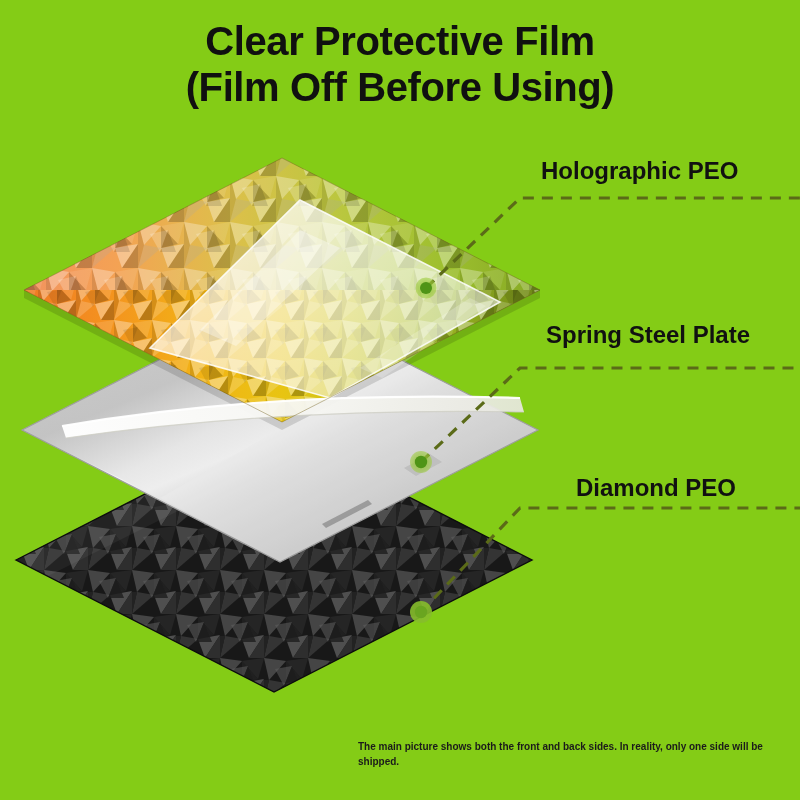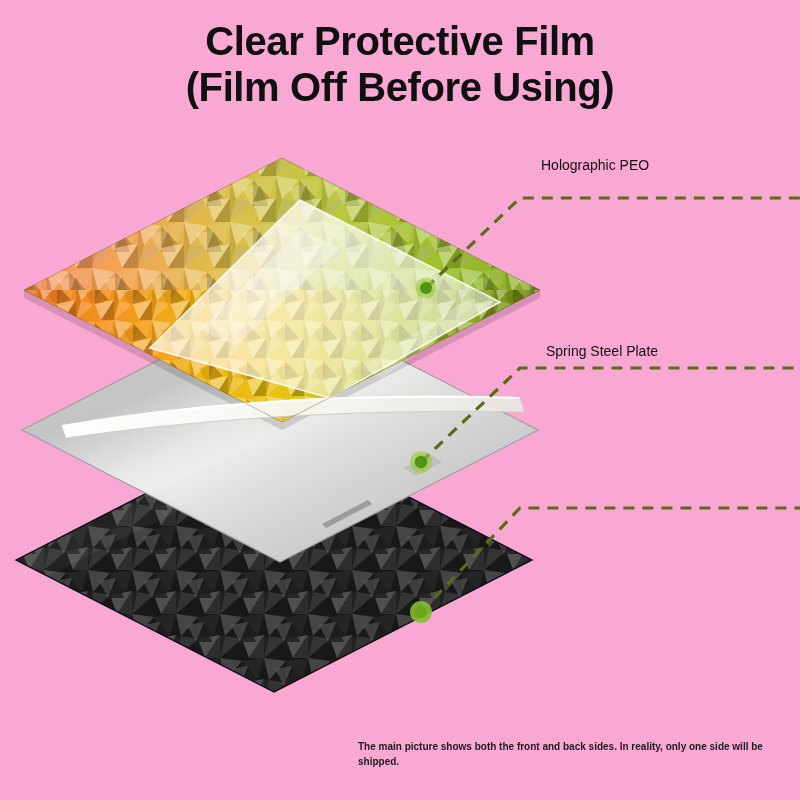--- a/index.html
+++ b/index.html
@@ -1,34 +1,34 @@
 <!DOCTYPE html>
 <html><head>
 <meta charset="utf-8">
 <style>
   html,body{margin:0;padding:0;background:#ffffff;}
   body{width:800px;height:800px;overflow:hidden;
        font-family:"Liberation Sans","DejaVu Sans",sans-serif;
        -webkit-font-smoothing:antialiased;}
-  #page{position:relative;width:800px;height:800px;background:#f9a8d4;}
+  #page{position:relative;width:800px;height:800px;background:#84cc16;}
 
   
   #title-block{position:absolute;left:0;top:18px;width:800px;text-align:center;}
   .title-line{font-size:40px;font-weight:bold;color:#101010;
               letter-spacing:-0.4px;line-height:1.15;white-space:nowrap;}
 
   
   #stage{position:absolute;left:0;top:130px;width:800px;height:620px;}
   #stage svg{display:block;}
 
   
-  .callout-label{position:absolute;font-size:14px;font-weight:normal;
+  .callout-label{position:absolute;font-size:24px;font-weight:bold;
                  color:#111;white-space:nowrap;}
   #label-holographic{left:541px;top:157px;}
-  #label-spring{left:546px;top:343px;}
+  #label-spring{left:546px;top:321px;}
   #label-diamond{left:576px;top:474px;}
 
   
   #footnote{position:absolute;left:358px;top:740px;width:430px;
             font-size:10px;font-weight:bold;color:#1b1b1b;line-height:1.45;}
 </style>
 </head>
 <body>
 
 <div id="page">
@@ -248,16 +248,17 @@
           <circle cx="421" cy="482" r="6.2" fill="#6aa520"></circle>
         </g>
       </g>
     </svg>
   </div>
 
   <div class="callout-label" id="label-holographic">Holographic PEO</div>
 
   <div class="callout-label" id="label-spring">Spring Steel Plate</div>
 
+  <div class="callout-label" id="label-diamond">Diamond PEO</div>
 
   <div id="footnote">The main picture shows both the front and back sides. In reality, only one side will be shipped.</div>
 
 </div>
 
 </body></html>

